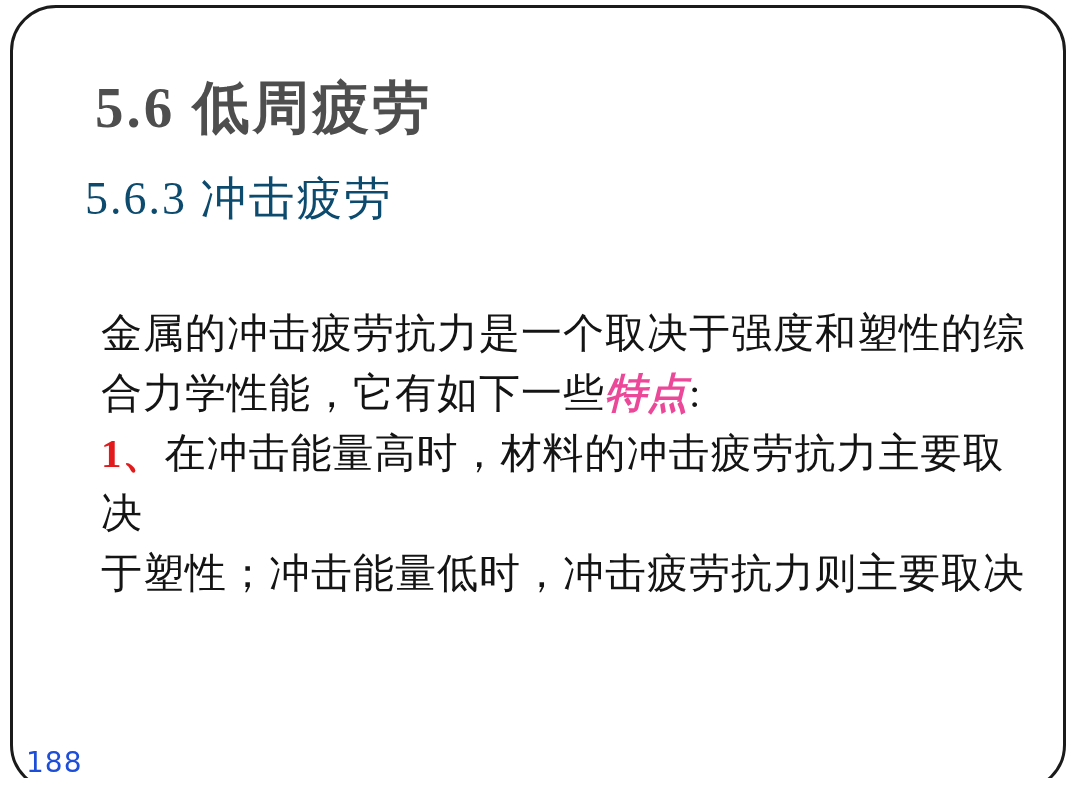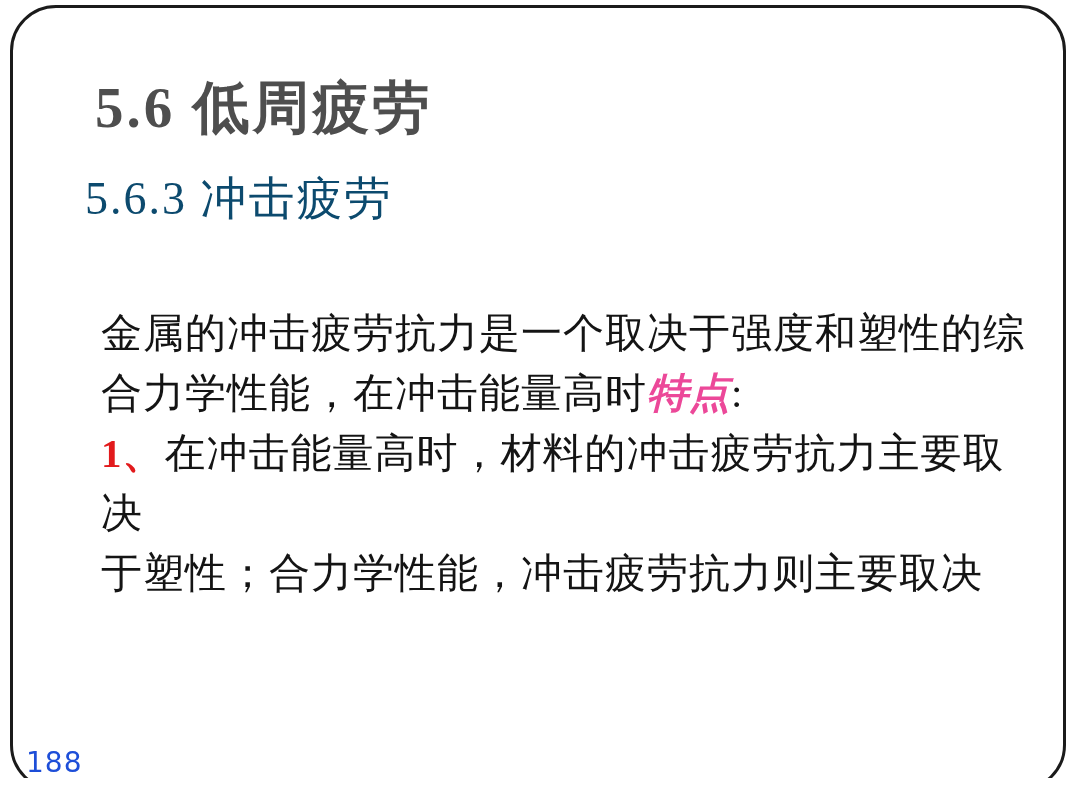--- a/index.html
+++ b/index.html
@@ -123,25 +123,25 @@
   <div class="frame"></div>
 
   <h1 class="title">5.6 低周疲劳</h1>
 
   <h2 class="subtitle">5.6.3 冲击疲劳</h2>
 
 
   <div class="body-text">
     <p class="para-features">
       <span>金属的冲击疲劳抗力是一个取决于强度和塑性的综</span><br>
-      <span>合力学性能，在冲击能量高时</span><span class="red-em">特点</span><span>:</span>
+      <span>合力学性能，它有如下一些</span><span class="red-em">特点</span><span>:</span>
     </p>
     <p class="para-point">
       <span class="red-marker">1、</span><span>在冲击能量高时，材料的冲击疲劳抗力主要取决</span><br>
-      <span>于塑性；合力学性能，冲击疲劳抗力则主要取决</span><br>
+      <span>于塑性；冲击能量低时，冲击疲劳抗力则主要取决</span><br>
     </p>
   </div>
 
   <div class="page-number">188</div>
 
   <div class="logo">
     <svg class="logo-icon" viewBox="0 0 56 50" xmlns="http://www.w3.org/2000/svg">
 
       <path d="M9 4 C3 6 1 12 4 17 C5.5 19.5 8 21 8 21 L7 27 L13 23 C16 24 20 23.5 22.5 21.5" fill="#ffffff" stroke="#c6c6c6" stroke-width="2" stroke-linejoin="round"></path>
       <circle cx="11" cy="10" r="1.3" fill="#c6c6c6"></circle>

